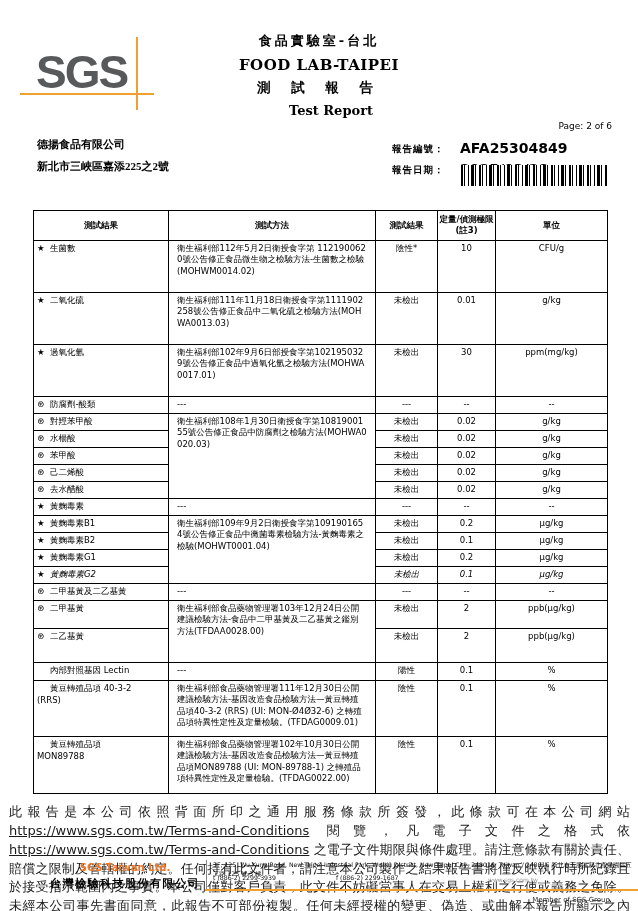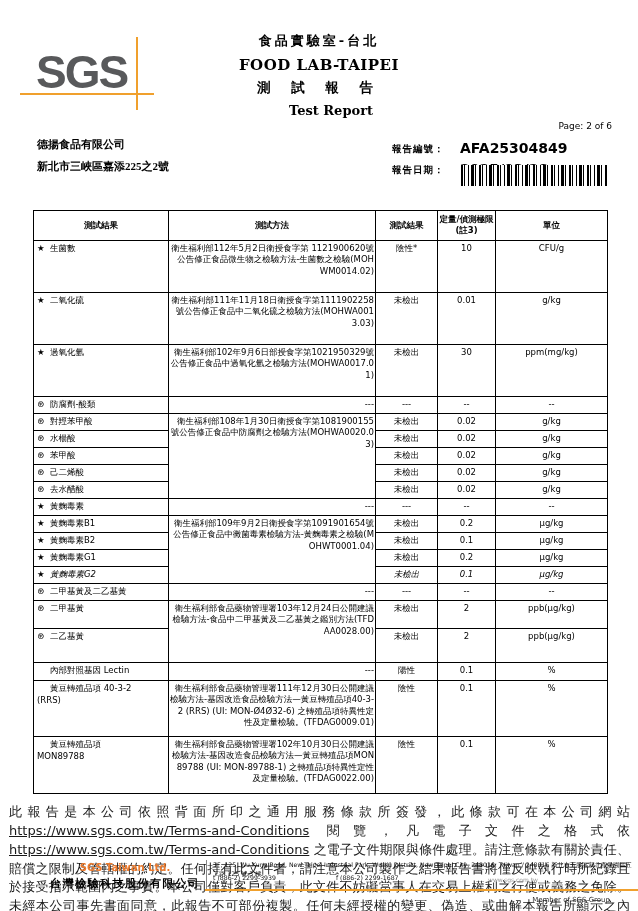--- a/index.html
+++ b/index.html
@@ -28,21 +28,21 @@
   .meta-label { font-family:"DejaVu Serif", serif; font-weight:bold; font-size:9.5px; width:68px; letter-spacing:1px; }
   .meta-value { font-weight:bold; font-size:14px; }
   .barcode { position:absolute; left:461px; top:165px; width:146px; height:21px;
     background:repeating-linear-gradient(90deg,#000 0 2px,#fff 2px 3px,#000 3px 4px,#fff 4px 7px,#000 7px 8px,#fff 8px 10px,#000 10px 13px,#fff 13px 14px,#000 14px 15px,#fff 15px 18px); }
 
   
   .results-table { position:absolute; left:33px; top:210px; width:574px; border-collapse:collapse; table-layout:fixed; font-size:8.5px; color:#000; }
   .results-table th, .results-table td { border:1px solid #000; vertical-align:top; overflow:hidden; }
   .results-table th { font-weight:bold; text-align:center; vertical-align:middle; padding:3px 1px; line-height:1.35; }
   td.c-item { padding:2px 2px 2px 3px; }
-  td.c-method { padding:2px 1px; line-height:1.35; overflow-wrap:anywhere; word-break:break-all;text-align:right; }
+  td.c-method { padding:2px 8px; line-height:1.35; overflow-wrap:anywhere; word-break:break-all; }
   td.c-center { text-align:center; padding:2px 1px; }
   .mark { display:inline-block; width:13px; }
   .item-label { white-space:pre-line; }
 
   
   .disclaimer { position:absolute; left:9px; top:803px; width:621px; font-size:13px; line-height:1.45; color:#1a1a1a; text-align:justify; }
   .disclaimer .url { text-decoration:underline; }
 
   
   .footer { position:absolute; left:0; top:858px; width:638px; height:50px; }

